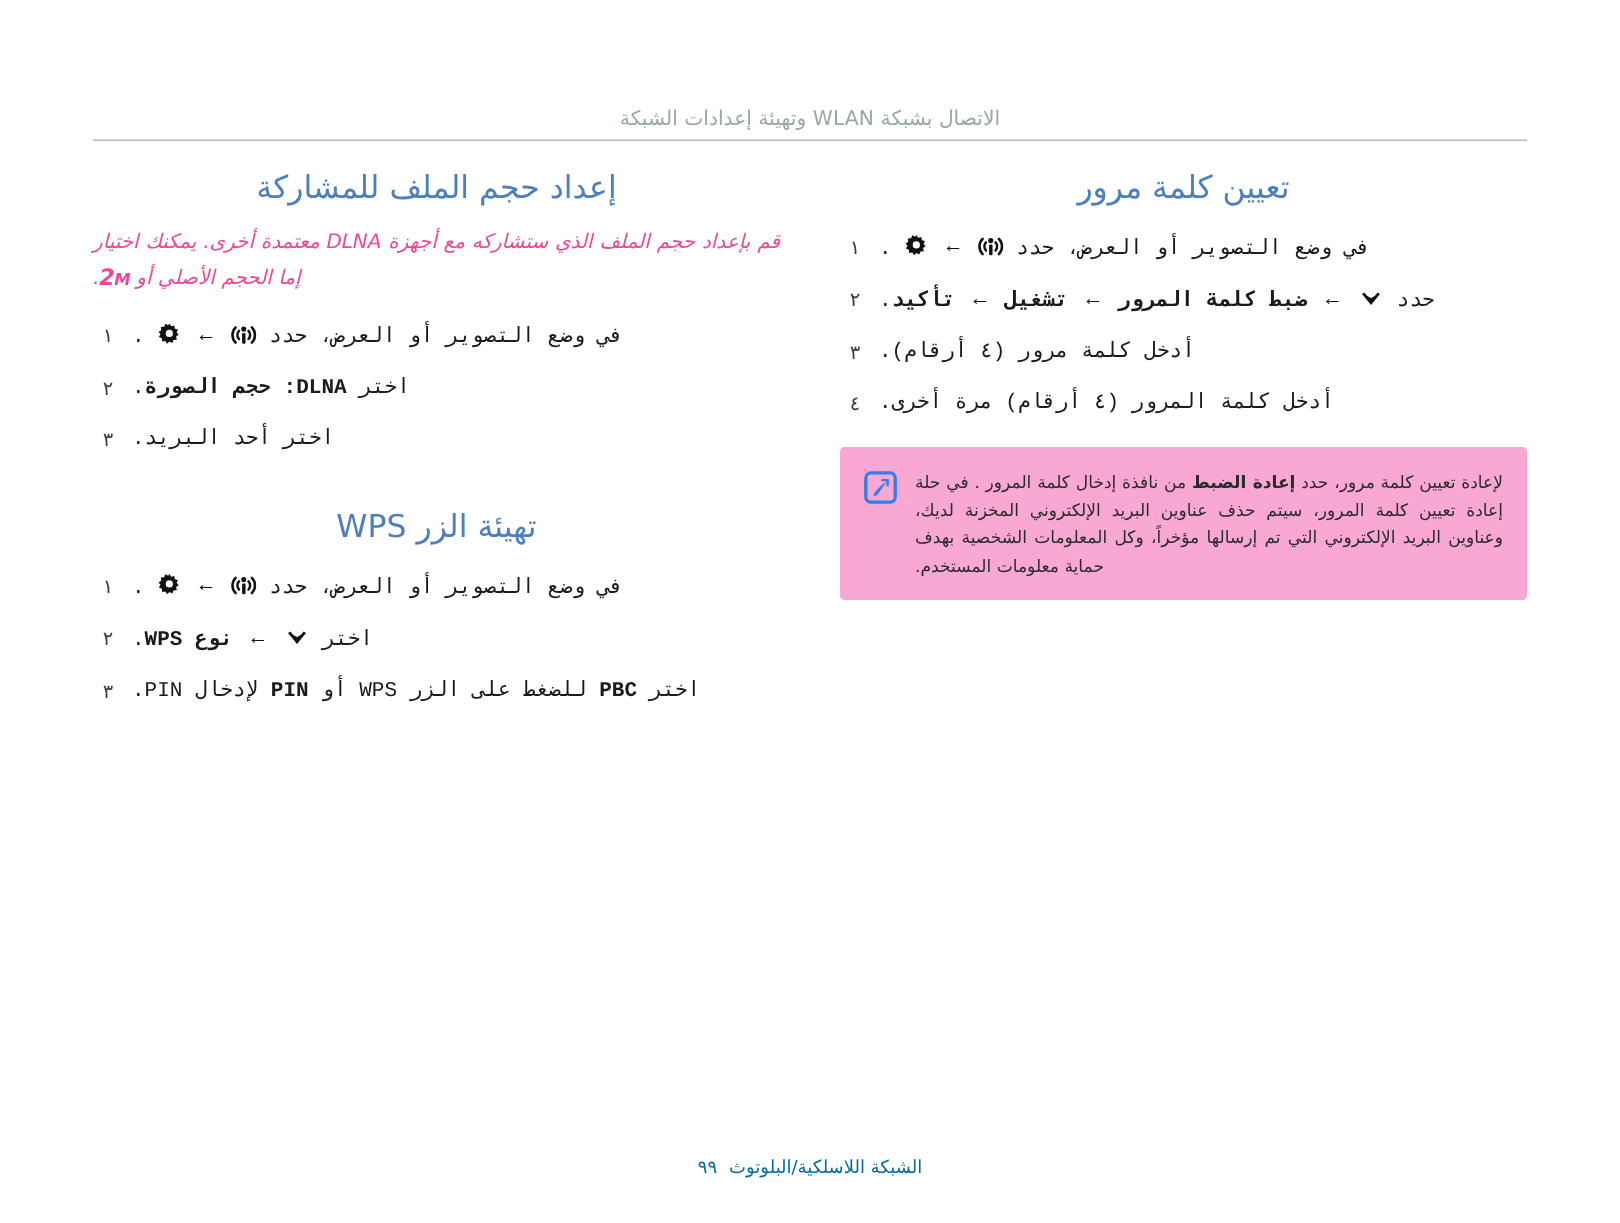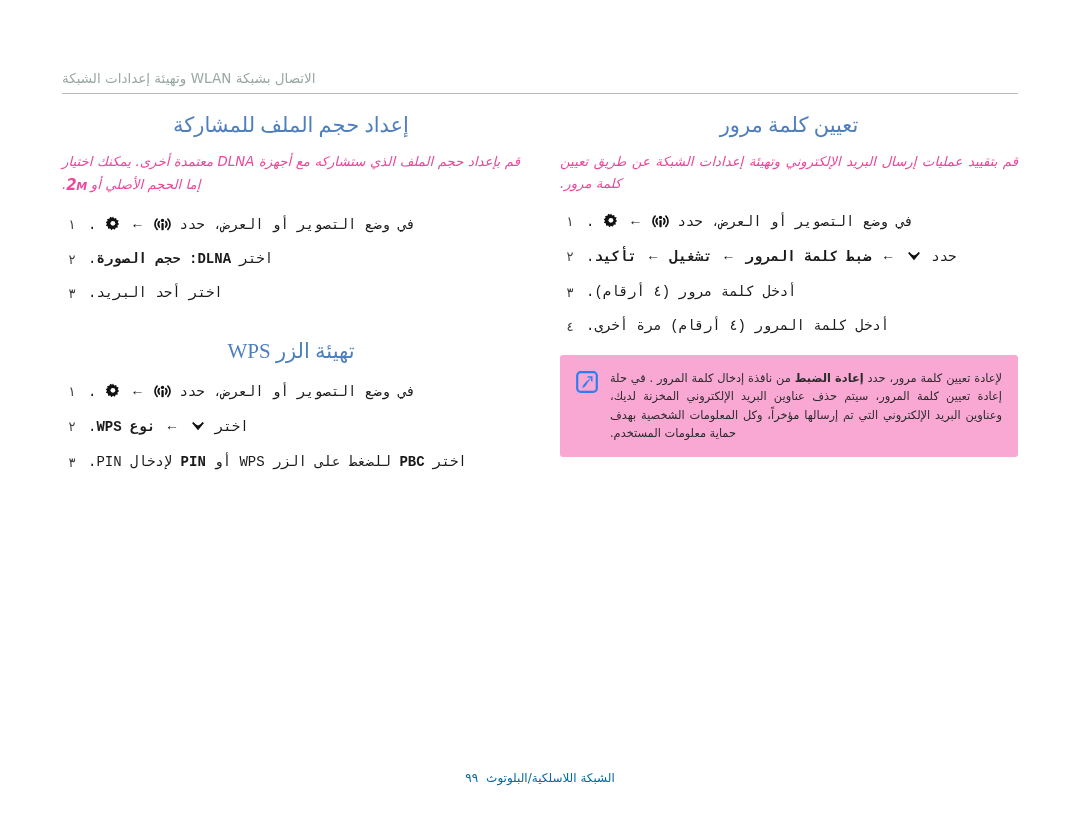--- a/index.html
+++ b/index.html
@@ -20,21 +20,21 @@
     position: absolute;
     inset: 0;
   }
 
   
   .running-header {
     position: absolute;
     top: 68px;
     left: 62px;
     right: 62px;
-    text-align: left;
+    text-align: center;
     direction: rtl;
   }
   .running-header .rh-text {
     display: inline-block;
     font-size: 13.5px;
     color: #9aa8a2;
     letter-spacing: 0.1px;
     padding-bottom: 6px;
     white-space: nowrap;
   }
@@ -64,21 +64,20 @@
     flex: 0 0 458px;
   }
 
   h2.section-title {
     font-size: 21px;
     font-weight: 400;
     color: #4d7fbe;
     margin: 0 0 12px 0;
     text-align: center;
     line-height: 1.3;
-    font-family: Liberation Serif, serif;
   }
 
   p.body-text {
     font-size: 13.3px;
     line-height: 1.65;
     color: #ec4899;
     margin: 0 0 6px 0;
     text-align: justify;
     text-align-last: left;
     direction: rtl;
@@ -303,21 +302,20 @@
             <span>لإدخال PIN.</span>
           </span>
         </li>
       </ol>
     </div>
 
     <div class="col">
 
       <h2 class="section-title">تعيين كلمة مرور</h2>
 
-      <p class="body-text">قم بتقييد عمليات إرسال البريد الإلكتروني وتهيئة إعدادات الشبكة عن طريق تعيين كلمة مرور.</p>
 
       <ol class="steps">
         <li>
           <span class="num">١</span>
           <span class="step-body">
             <span>في وضع التصوير أو العرض، حدد</span>
             <span class="ic">
               <svg width="17" height="15" viewBox="0 0 17 15">
                   <path d="M3.1 2.2 A7.2 7.2 0 0 0 3.1 12.4" stroke="#111" stroke-width="1.7" fill="none" stroke-linecap="round"></path>
                   <path d="M5.3 4.6 A4.2 4.2 0 0 0 5.3 10.0" stroke="#111" stroke-width="1.7" fill="none" stroke-linecap="round"></path>

